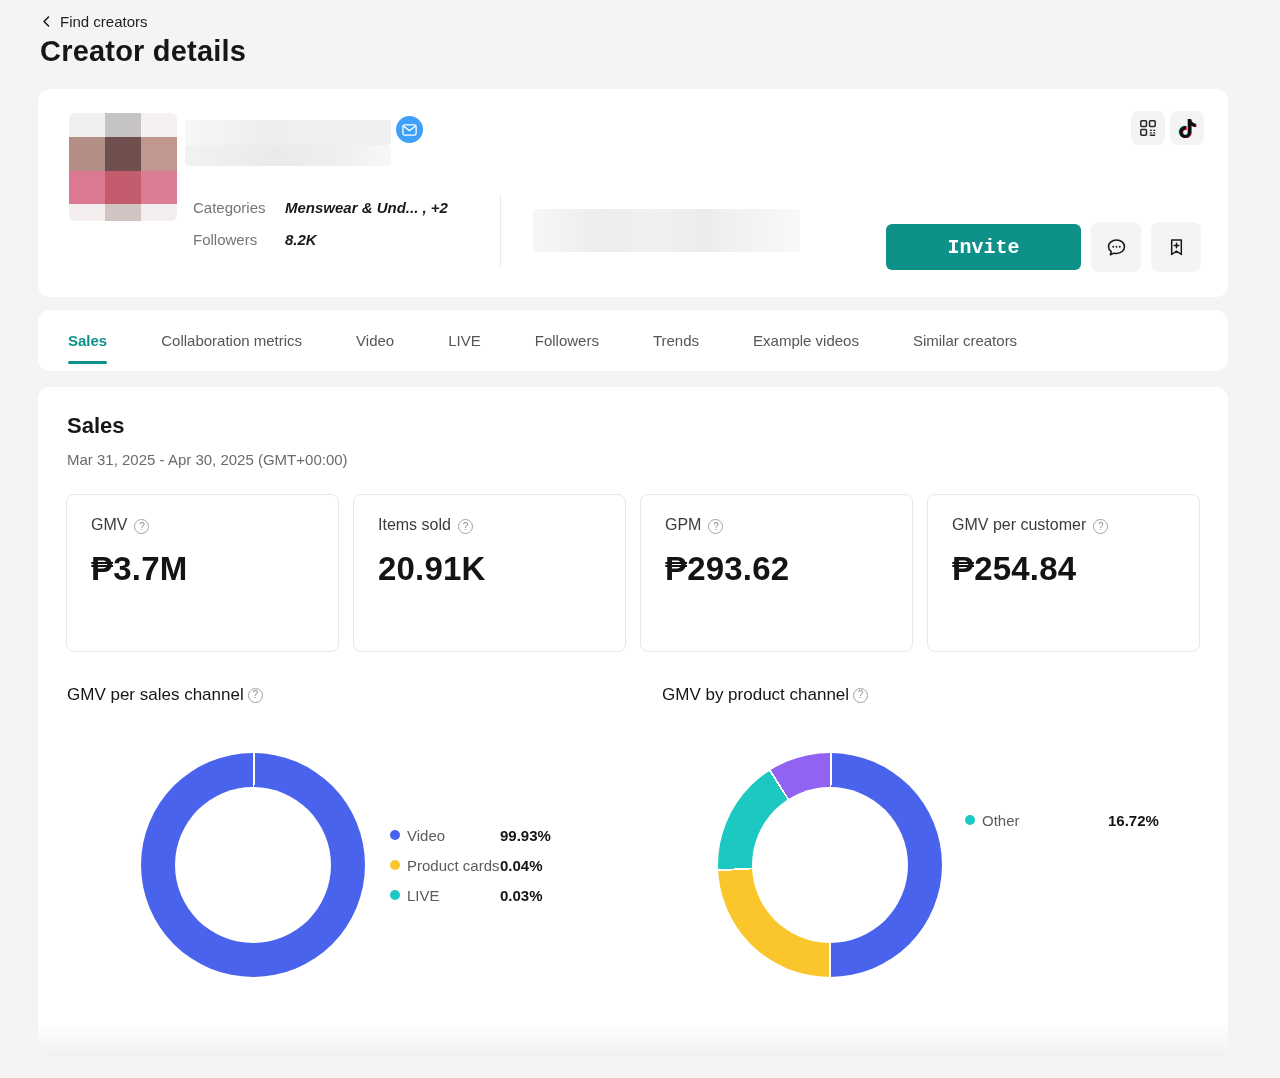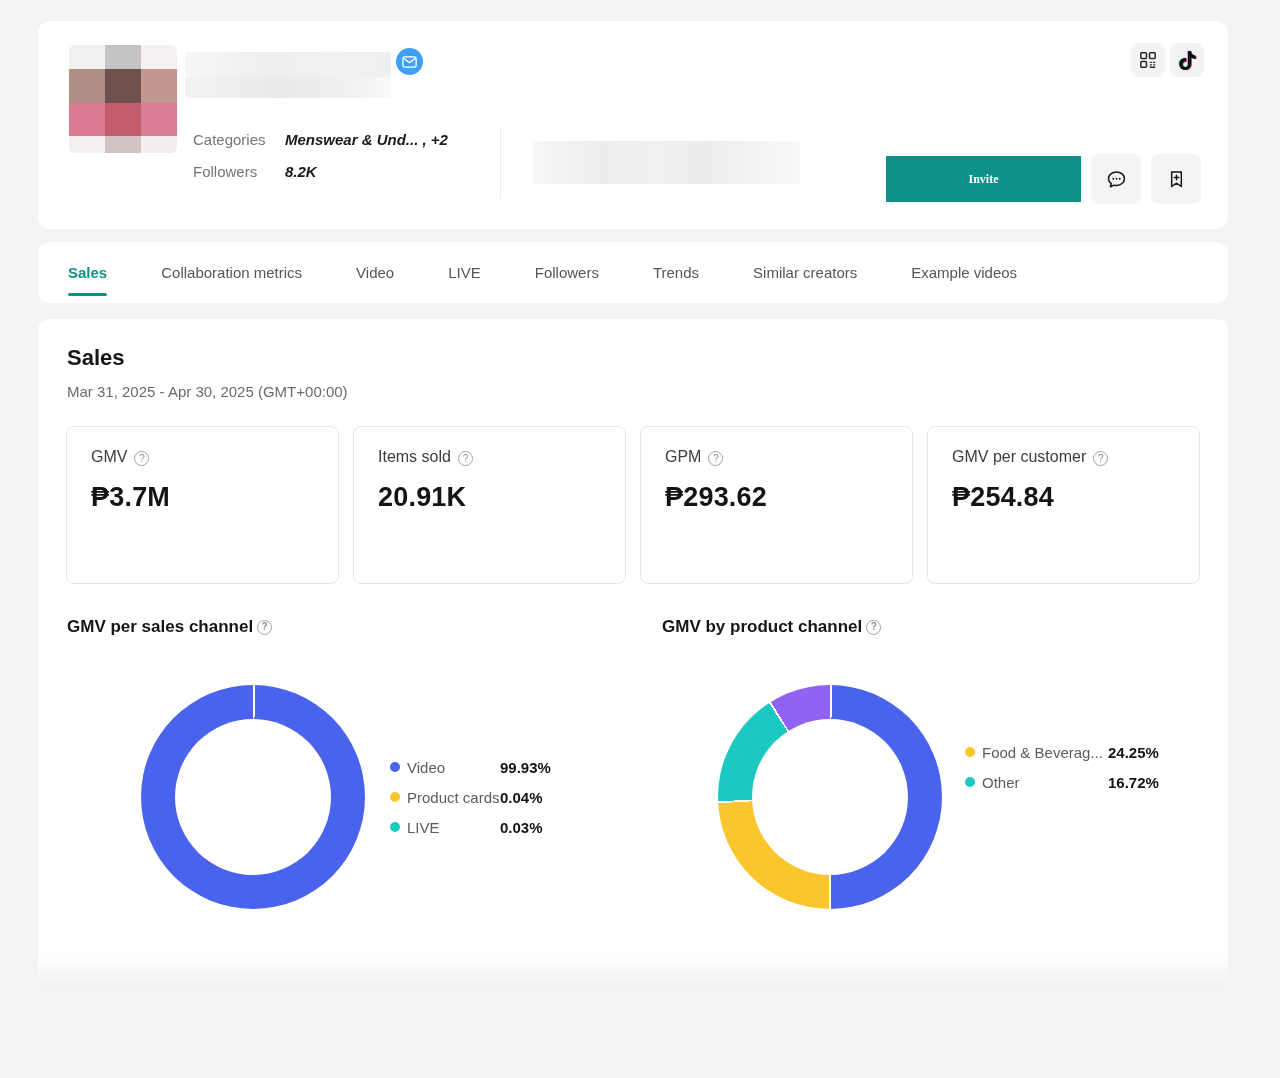--- a/index.html
+++ b/index.html
@@ -46,23 +46,23 @@
     position: absolute; left: 495px; top: 120px; width: 267px; height: 43px; border-radius: 3px;
     background: linear-gradient(90deg,#f7f7f7,#ededed 25%,#f0f0f0 45%,#ebedec 65%,#f3f3f3 82%,#f9f9f9);
   }
   .corner-actions { position: absolute; right: 24px; top: 22px; display: flex; gap: 5px; }
   .icon-btn-sm {
     width: 34px; height: 34px; border-radius: 8px; background: #f3f3f3; border: none;
     display: flex; align-items: center; justify-content: center; cursor: pointer; padding: 0;
   }
   .cta-row { position: absolute; right: 27px; top: 133px; display: flex; gap: 10px; align-items: center; }
   .invite-btn {
-    width: 195px; height: 46px; border-radius: 0; border: none; cursor: pointer;
-    background: var(--accent, #0d9189); color: #fff; font-size: 12px; font-weight: 600;
-    font-family: Liberation Serif, serif;
+    width: 195px; height: 46px; border-radius: 6px; border: none; cursor: pointer;
+    background: var(--accent, #0d9189); color: #fff; font-size: 20px; font-weight: 600;
+    font-family: Liberation Mono, monospace;
   }
   .icon-btn {
     width: 50px; height: 50px; border-radius: 8px; background: #f4f4f4; border: none;
     display: flex; align-items: center; justify-content: center; cursor: pointer; padding: 0;
   }
 
   
   .tabs { list-style: none; margin: 0; padding: 0 30px; display: flex; gap: 54px; height: 100%; align-items: stretch; }
   .tab { position: relative; font-size: 15px; color: #565656; cursor: pointer; display: flex; align-items: center; font-weight: 500; }
   .tab.active { color: var(--accent, #0d9189); font-weight: 700; }
@@ -70,30 +70,30 @@
     content: ""; position: absolute; left: 0; right: 0; bottom: 7px; height: 3px;
     border-radius: 2px; background: var(--accent, #0d9189);
   }
 
   
   .sales-title { position: absolute; left: 29px; top: 26px; margin: 0; font-size: 22px; font-weight: 700; }
   .date-range { position: absolute; left: 29px; top: 64px; font-size: 15px; color: #6b6b6b; }
   .metrics { position: absolute; left: 28px; top: 107px; width: 1134px; display: flex; gap: 14px; }
   .metric-card { flex: 1; height: 158px; border: 1px solid #e7e7e7; border-radius: 8px; padding: 21px 24px; background: #fff; }
   .m-label { display: flex; align-items: flex-end; gap: 7px; font-size: 16px; color: #3c3c3c; }
-  .m-value { margin-top: 16px; font-size: 27px; font-weight: 700; color: #141414; letter-spacing: .2px; }
+  .m-value { margin-top: 16px; font-size: 33px; font-weight: 700; color: #141414; letter-spacing: .2px; }
   .qmark {
     width: 15px; height: 15px; border: 1px solid #a3a3a3; border-radius: 50%;
     color: #8f8f8f; font-size: 10px; line-height: 1;
     display: inline-flex; align-items: center; justify-content: center; cursor: pointer; flex: none;
   }
   .qmark::after { content: "?"; }
 
   .charts { position: absolute; left: 0; top: 292px; width: 100%; height: 378px; }
-  .chart-title { position: absolute; top: 6px; font-size: 17px; font-weight: 700; display: flex; align-items: center; gap: 4px; }
+  .chart-title { position: absolute; top: 6px; font-size: 17px; font-weight: 400; display: flex; align-items: center; gap: 4px; }
   #chart-head-0 { left: 29px; }
   #chart-head-1 { left: 624px; }
   .donut { position: absolute; top: 74px; width: 224px; height: 224px; border-radius: 50%; }
   #donut-0 { left: 103px; }
   #donut-1 { left: 680px; }
   .donut::after {
     content: ""; position: absolute; left: 34px; top: 34px; width: 156px; height: 156px;
     border-radius: 50%; background: #fff;
   }
   .legend { position: absolute; }
@@ -110,20 +110,29 @@
     content: ""; position: absolute; left: 0; right: 0; bottom: 0; height: 34px;
     background: linear-gradient(180deg, rgba(244,244,244,0), rgba(238,238,238,.85));
     border-radius: 0 0 12px 12px; pointer-events: none;
   }
 </style>
 </head>
 <body>
 
 <div class="page">
 
+  <div class="topbar">
+    <div class="back-row">
+      <svg width="13" height="13" viewBox="0 0 16 16">
+          <path d="M10.5 2.5 5 8l5.5 5.5" fill="none" stroke="#161616" stroke-width="1.9" stroke-linecap="round" stroke-linejoin="round"></path>
+        </svg>
+      <span>Find creators</span>
+    </div>
+    <h1 class="page-title">Creator details</h1>
+  </div>
 
   <section class="card creator-card">
     <div class="avatar" id="avatar">
         <div style="background: rgb(242, 240, 239);"></div>
         <div style="background: rgb(197, 195, 196);"></div>
         <div style="background: rgb(244, 241, 240);"></div>
         <div style="background: rgb(178, 142, 135);"></div>
         <div style="background: rgb(111, 80, 78);"></div>
         <div style="background: rgb(193, 151, 143);"></div>
         <div style="background: rgb(218, 121, 145);"></div>
@@ -194,22 +203,22 @@
   </section>
 
   <nav class="card tabs-card">
     <ul class="tabs" id="tabs">
         <li class="tab active">Sales</li>
         <li class="tab">Collaboration metrics</li>
         <li class="tab">Video</li>
         <li class="tab">LIVE</li>
         <li class="tab">Followers</li>
         <li class="tab">Trends</li>
+        <li class="tab">Example videos</li>
         <li class="tab">Similar creators</li>
-        <li class="tab">Example videos</li>
       </ul>
   </nav>
 
   <section class="card sales-card">
     <h2 class="sales-title">Sales</h2>
     <div class="date-range">Mar 31, 2025 - Apr 30, 2025 (GMT+00:00)</div>
 
     <div class="metrics" id="metrics">
         <div class="metric-card">
           <div class="m-label">
@@ -265,25 +274,20 @@
           </div>
         </div>
 
       <div class="chart-title" id="chart-head-1">
         <span id="chart-title-1">GMV by product channel</span>
         <span class="qmark"></span>
       </div>
       <div class="donut" id="donut-1" style="background: conic-gradient(rgb(255, 255, 255) 0%, rgb(255, 255, 255) 0.3%, rgb(74, 99, 236) 0.3%, rgb(74, 99, 236) 49.87%, rgb(255, 255, 255) 49.87%, rgb(255, 255, 255) 50.17%, rgb(250, 198, 43) 50.17%, rgb(250, 198, 43) 74.12%, rgb(255, 255, 255) 74.12%, rgb(255, 255, 255) 74.42%, rgb(28, 200, 193) 74.42%, rgb(28, 200, 193) 90.84%, rgb(255, 255, 255) 90.84%, rgb(255, 255, 255) 91.14%, rgb(144, 99, 242) 91.14%, rgb(144, 99, 242) 100%);"></div>
       <div class="legend" id="legend-1">
           <div class="legend-row">
-            <span class="dot" style="background: rgb(250, 198, 43);"></span>
-            <span class="l-label">Food &amp; Beverag...</span>
-            <span class="l-value">24.25%</span>
-          </div>
-          <div class="legend-row">
             <span class="dot" style="background: rgb(28, 200, 193);"></span>
             <span class="l-label">Other</span>
             <span class="l-value">16.72%</span>
           </div>
         </div>
     </div>
   </section>
 
 </div>
 

